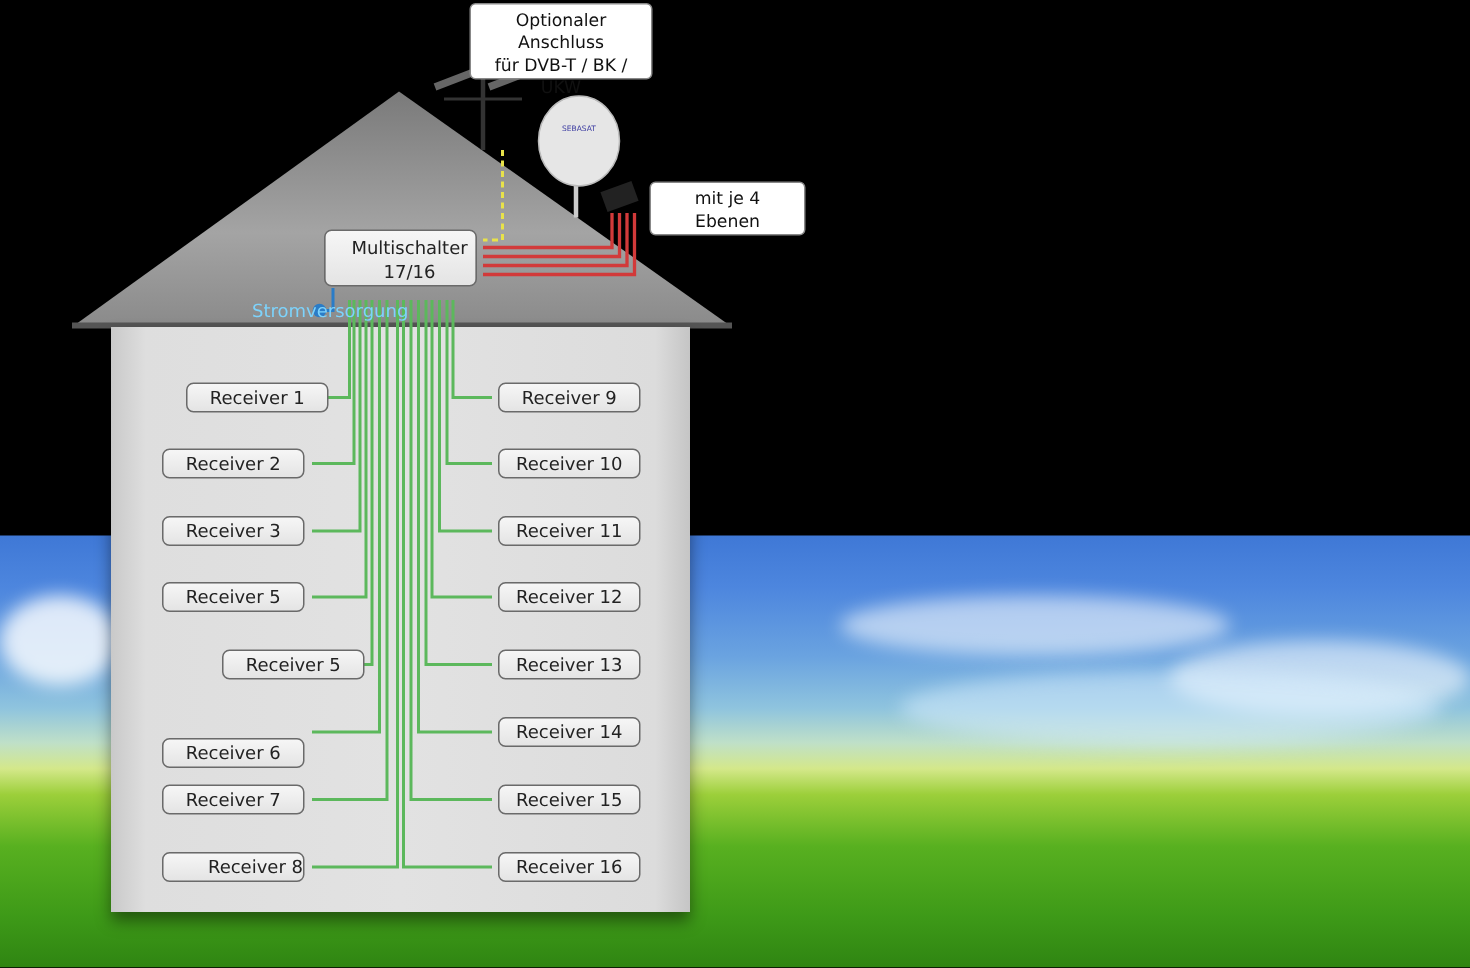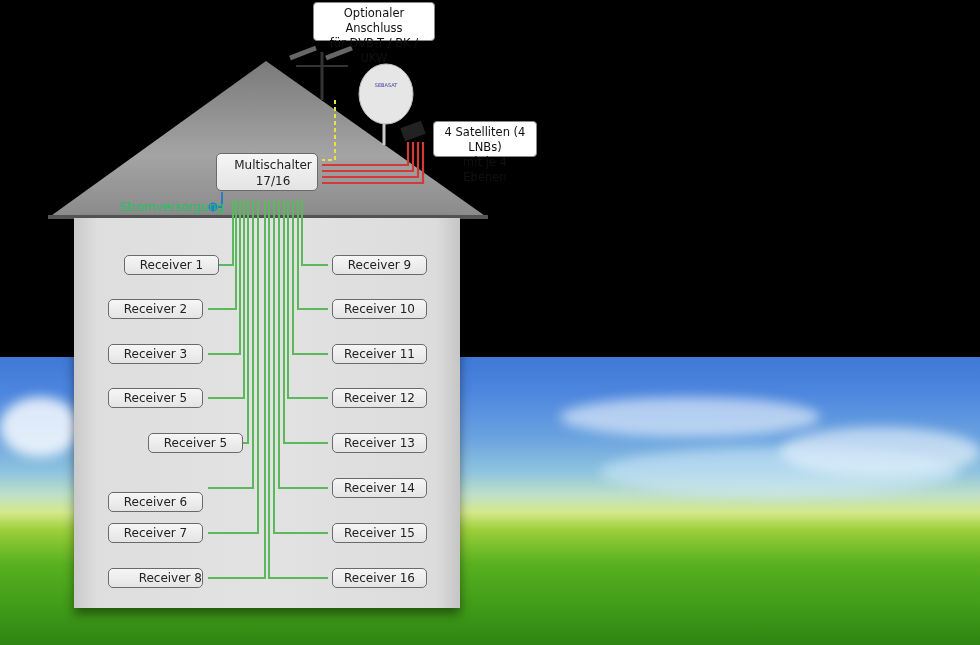--- a/index.html
+++ b/index.html
@@ -7,21 +7,21 @@
   .sky{position:absolute;left:0;top:357px;width:980px;height:288px;
     background:linear-gradient(180deg,#3f78d6 0%,#4d86de 12%,#6aa3e0 28%,#8fc4de 40%,#bfe0c8 48%,#d4e88a 54%,#9ccf3a 60%,#58b020 72%,#3e9a18 88%,#2f8512 100%);}
   .cloud{position:absolute;border-radius:50%;background:rgba(255,255,255,0.55);filter:blur(6px);}
   .roof{position:absolute;left:0;top:0;width:980px;height:645px;}
   .wall{position:absolute;left:74px;top:218px;width:386px;height:390px;
     background:linear-gradient(90deg,#c9c9c9 0%,#dedede 6%,#e2e2e2 50%,#dcdcdc 94%,#c5c5c5 100%);
     box-shadow:0 6px 10px rgba(0,0,0,0.45);}
   .box{position:absolute;box-sizing:border-box;background:linear-gradient(180deg,#f6f6f6,#e4e4e4);
     border:1.5px solid #6a6a6a;border-radius:5px;color:#222;font-size:12px;text-align:center;}
   .recv{width:95px;height:20px;line-height:18px;}
-  .label{position:absolute;font-size:12px;color:#22c55e;}
+  .label{position:absolute;font-size:12px;color:#7dd3fc;margin-left:48px;}
   .callout{position:absolute;box-sizing:border-box;background:#fff;border:1px solid #888;border-radius:4px;font-size:11.5px;color:#111;text-align:center;line-height:15px;padding:3px 6px;}
   svg{position:absolute;left:0;top:0;}
 </style>
 </head>
 <body>
 
 <div class="sky">
   <div class="cloud" style="left:560px;top:40px;width:260px;height:40px;"></div>
   <div class="cloud" style="left:780px;top:70px;width:200px;height:50px;"></div>
   <div class="cloud" style="left:0px;top:40px;width:80px;height:60px;background:rgba(255,255,255,0.8);"></div>
@@ -79,26 +79,25 @@
     <polyline points="298,200 298,309 328,309"></polyline>
     <polyline points="293,200 293,354 328,354"></polyline>
     <polyline points="288,200 288,398 328,398"></polyline>
     <polyline points="284,200 284,443 328,443"></polyline>
     <polyline points="279,200 279,488 328,488"></polyline>
     <polyline points="274,200 274,533 328,533"></polyline>
     <polyline points="269,200 269,578 328,578"></polyline>
   </g>
 </svg>
 
-<div class="callout" style="left:313px;top:2px;width:122px;height:39px;">
+<div class="callout" style="left:313px;top:2px;width:122px;height:51px;">
   <div>Optionaler Anschluss</div>
   <div>für DVB-T / BK / UKW</div>
 </div>
 <div class="callout" style="left:433px;top:121px;width:104px;height:36px;">
-  <div>4 Satelliten (4 LNBs)</div>
   <div>mit je 4 Ebenen</div>
 </div>
 
 <div class="box" style="left:216px;top:153px;width:102px;height:38px;line-height:16px;padding-top:3px;padding-left:12px;">
   <div>Multischalter</div>
   <div>17/16</div>
 </div>
 <div class="label" style="left:120px;top:200px;">Stromversorgung</div>
 
 <div class="box recv" style="left:108px;top:255px;margin-left:16px;">Receiver 1</div>

